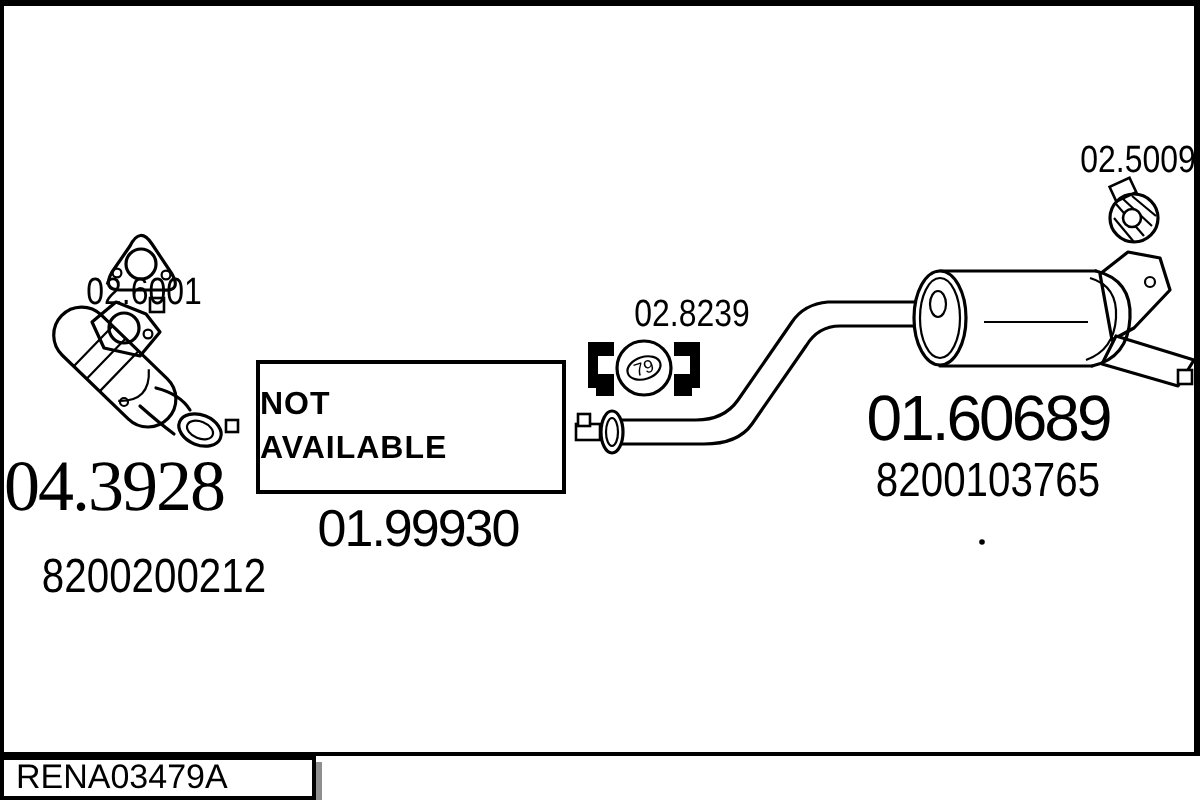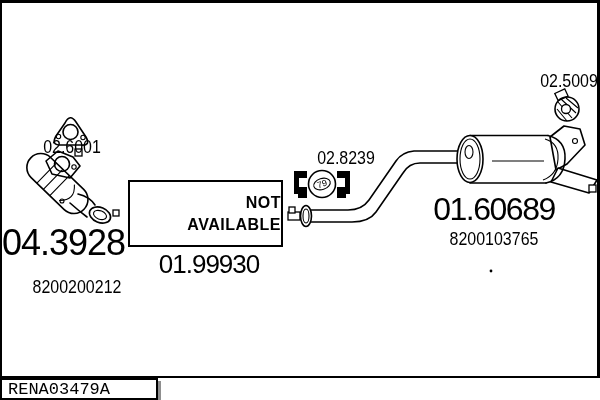--- a/index.html
+++ b/index.html
@@ -7,32 +7,32 @@
   .stage{
     position:relative;width:600px;height:400px;background:var(--paper,#fff);
     font-family:"Liberation Sans",sans-serif;color:var(--ink,#000);overflow:hidden;
   }
   .frame{position:absolute;background:var(--ink,#000);}
   .code{position:absolute;white-space:nowrap;line-height:1;}
   .ctr{transform:translateX(-50%);}
   .cond{display:inline-block;transform:scaleX(0.84);}
   .big{letter-spacing:-1px;}
   .sm{font-size:19px;}
-  .oe{font-size:19px;}
+  .oe{font-size:24px;}
   .na-box{
     position:absolute;left:128px;top:180px;width:151px;height:63px;
     border:2px solid var(--ink,#000);background:var(--paper,#fff);
-    display:flex;flex-direction:column;align-items:flex-end;justify-content:center;
+    display:flex;flex-direction:column;align-items:flex-start;justify-content:center;
     font-weight:bold;font-size:16px;letter-spacing:0.5px;line-height:1.35;
   }
   .ref-box{
     position:absolute;left:0px;top:378px;width:148px;height:18px;
     border:2px solid var(--ink,#000);background:var(--paper,#fff);
     box-shadow:3px 3px 0 var(--shadow,#8f8f8f);
-    display:flex;align-items:center;padding-left:6px;font-size:17px;font-family:Liberation Mono, monospace;
+    display:flex;align-items:center;padding-left:6px;font-size:17px;
   }
   svg.art{position:absolute;left:0;top:0;}
   svg .ln{stroke:var(--ink,#000);fill:none;stroke-width:1.6;stroke-linejoin:round;stroke-linecap:round;}
   svg .thin{stroke:var(--ink,#000);fill:none;stroke-width:1.1;}
   svg .wfill{fill:var(--paper,#fff);stroke:var(--ink,#000);stroke-width:1.6;stroke-linejoin:round;}
   svg .wfill2{fill:var(--paper,#fff);stroke:var(--ink,#000);stroke-width:1.3;}
   svg .bfill{fill:var(--ink,#000);stroke:none;}
   svg text{font-family:"Liberation Sans",sans-serif;fill:var(--ink,#000);}
 </style>
 </head>
@@ -126,21 +126,21 @@
       <rect class="wfill2" x="589" y="185" width="7" height="7"></rect>
     </g>
 
     <circle class="bfill" cx="491" cy="271" r="1.4"></circle>
   </svg>
 
   <div class="code sm ctr" style="left:72px;top:99px;margin-top:38px;">
     <span class="cond">02.6001</span>
   </div>
 
-  <div class="code big" style="left:2px;top:225px;font-size:36px;">04.3928</div>
+  <div class="code big" style="left:2px;top:225px;font-size:36px;font-family:Liberation Serif, serif;">04.3928</div>
   <div class="code oe ctr" style="left:77px;top:257px;margin-top:20px;">
     <span class="cond">8200200212</span>
   </div>
 
   <div class="na-box">
     <span>NOT</span>
     <span>AVAILABLE</span>
   </div>
   <div class="code big ctr" style="left:209px;top:251px;font-size:26px;">01.99930</div>
 

